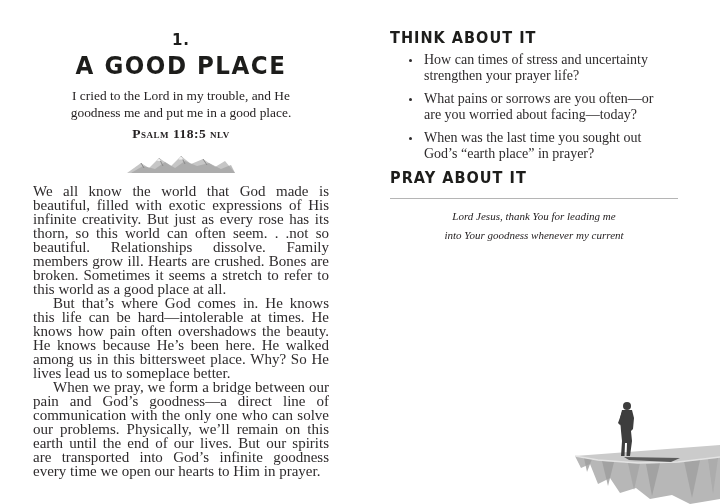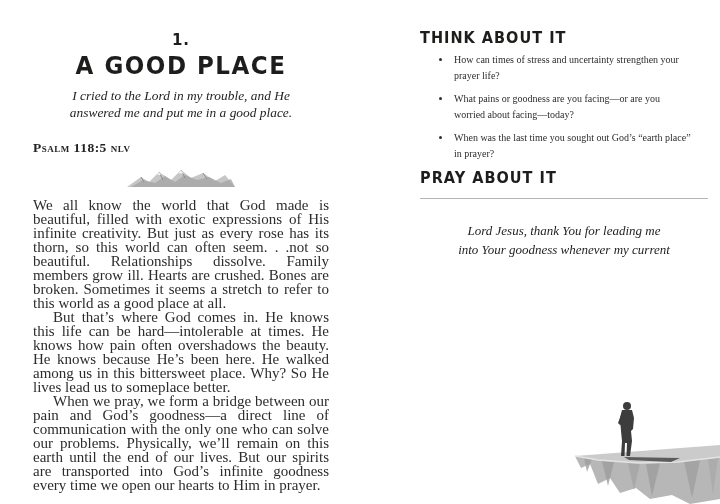--- a/index.html
+++ b/index.html
@@ -3,82 +3,82 @@
 <meta charset="utf-8">
 <style>
   html,body{margin:0;padding:0;}
   body{
     width:720px;height:504px;position:relative;overflow:hidden;
     background:#ffffff;color:#2e2b2c;
     font-family:"Liberation Serif", serif;
   }
   .page-col{position:absolute;top:0;height:504px;}
   .left-page{left:33px;width:296px;}
-  .right-page{left:420px;width:288px;}
+  .right-page{left:390px;width:288px;}
 
   
   .chapter-number{
     margin-top:31px;text-align:center;
     font-family:"DejaVu Sans", sans-serif;font-weight:bold;
     font-size:15px;letter-spacing:1px;color:#1d1d1b;
   }
   .chapter-title{
     margin:2px 0 0;text-align:center;
     font-family:"DejaVu Sans", sans-serif;font-weight:bold;
     font-size:23px;letter-spacing:1.5px;color:#1d1d1b;
     transform:scaleY(1.1);transform-origin:center top;
   }
   .scripture-quote{
-    margin-top:10px;text-align:center;font-style:italic;
+    margin-top:10px;text-align:center;
     font-size:13.4px;line-height:17px;font-weight:500;color:#262223;
   }
   .scripture-reference{
-    margin-top:19px;text-align:left;
+    margin-top:5px;text-align:center;
     font-variant:small-caps;font-weight:bold;
     font-size:13.5px;letter-spacing:0.5px;color:#262223;
   }
   .mountain-wrap{display:block;width:108px;margin:9px auto 3px;}
   .body-text{margin-top:3px;text-align:justify;font-size:15px;line-height:14px;}
   .body-text p{margin:0;}
   .body-text p.indent{text-indent:20px;}
 
   
   .section-heading{
     margin:0;font-family:"DejaVu Sans", sans-serif;font-weight:bold;
     font-size:14.5px;letter-spacing:1px;color:#1d1d1b;
     transform:scaleY(1.08);transform-origin:left top;
   }
   .think-section{margin-top:29px;}
   .pray-section{margin-top:5px;}
   .bullet-list{margin:7px 0 0;padding-left:32px;list-style:disc;}
   .bullet-list li{
-    font-size:10px;line-height:16px;margin-bottom:7px;
+    font-size:14px;line-height:16px;margin-bottom:7px;
     padding-left:2px;max-width:238px;color:#2e2b2c;
   }
   .bullet-list li::marker{font-size:10px;color:#2e2b2c;}
   .divider-rule{border:none;border-top:1px solid #b5b5b5;margin:13px 0 0;width:100%;}
   .closing-prayer{
-    margin-top:22px;text-align:center;font-style:italic;
-    font-size:13px;line-height:19px;color:#262223;
+    margin-top:8px;text-align:center;font-style:italic;
+    font-size:11px;line-height:19px;color:#262223;
   }
 
   .cliff-wrap{position:absolute;right:0;bottom:0;width:152px;height:106px;}
 </style>
 </head>
 <body>
 
 <div class="page-col left-page">
 
   <div class="chapter-number">1.</div>
 
   <h1 class="chapter-title">A GOOD PLACE</h1>
 
   <div class="scripture-quote">
     <div>I cried to the Lord in my trouble, and He</div>
-    <div>answered me and put me in a good place.</div>
+    <div>goodness me and put me in a good place.</div>
   </div>
 
   <div class="scripture-reference">Psalm 118:5 nlv</div>
 
   <span class="mountain-wrap">
     <svg viewBox="0 0 108 26" width="108" height="26" aria-hidden="true">
       <polygon points="0,22 14,12 22,17 32,7 44,15 54,5 64,13 76,8 88,16 98,10 108,22" fill="#c6c6c6"></polygon>
       <polygon points="4,22 16,15 28,18 38,11 48,17 58,10 70,15 82,12 94,18 104,14 108,22" fill="#a2a2a2" opacity="0.72"></polygon>
       <path d="M32,7 L36,15 M54,5 L58,13 M76,8 L80,14 M14,12 L17,17" stroke="#868686" stroke-width="0.9" fill="none"></path>
       <polygon points="32,7 34,10 30,10" fill="#efefef"></polygon>
@@ -92,21 +92,21 @@
     <p class="indent">When we pray, we form a bridge between our pain and God’s goodness—a direct line of communication with the only one who can solve our problems. Physically, we’ll remain on this earth until the end of our lives. But our spirits are transported into God’s infinite goodness every time we open our hearts to Him in prayer.</p>
   </div>
 </div>
 
 <div class="page-col right-page">
 
   <div class="think-section">
     <h2 class="section-heading">THINK ABOUT IT</h2>
     <ul class="bullet-list">
       <li>How can times of stress and uncertainty strengthen your prayer life?</li>
-      <li>What pains or goodness are you facing—or are you worried about facing—today?</li>
+      <li>What pains or sorrows are you often—or are you worried about facing—today?</li>
       <li>When was the last time you sought out God’s “earth place” in prayer?</li>
     </ul>
   </div>
 
   <div class="pray-section">
     <h2 class="section-heading">PRAY ABOUT IT</h2>
   </div>
 
   <hr class="divider-rule">
 

